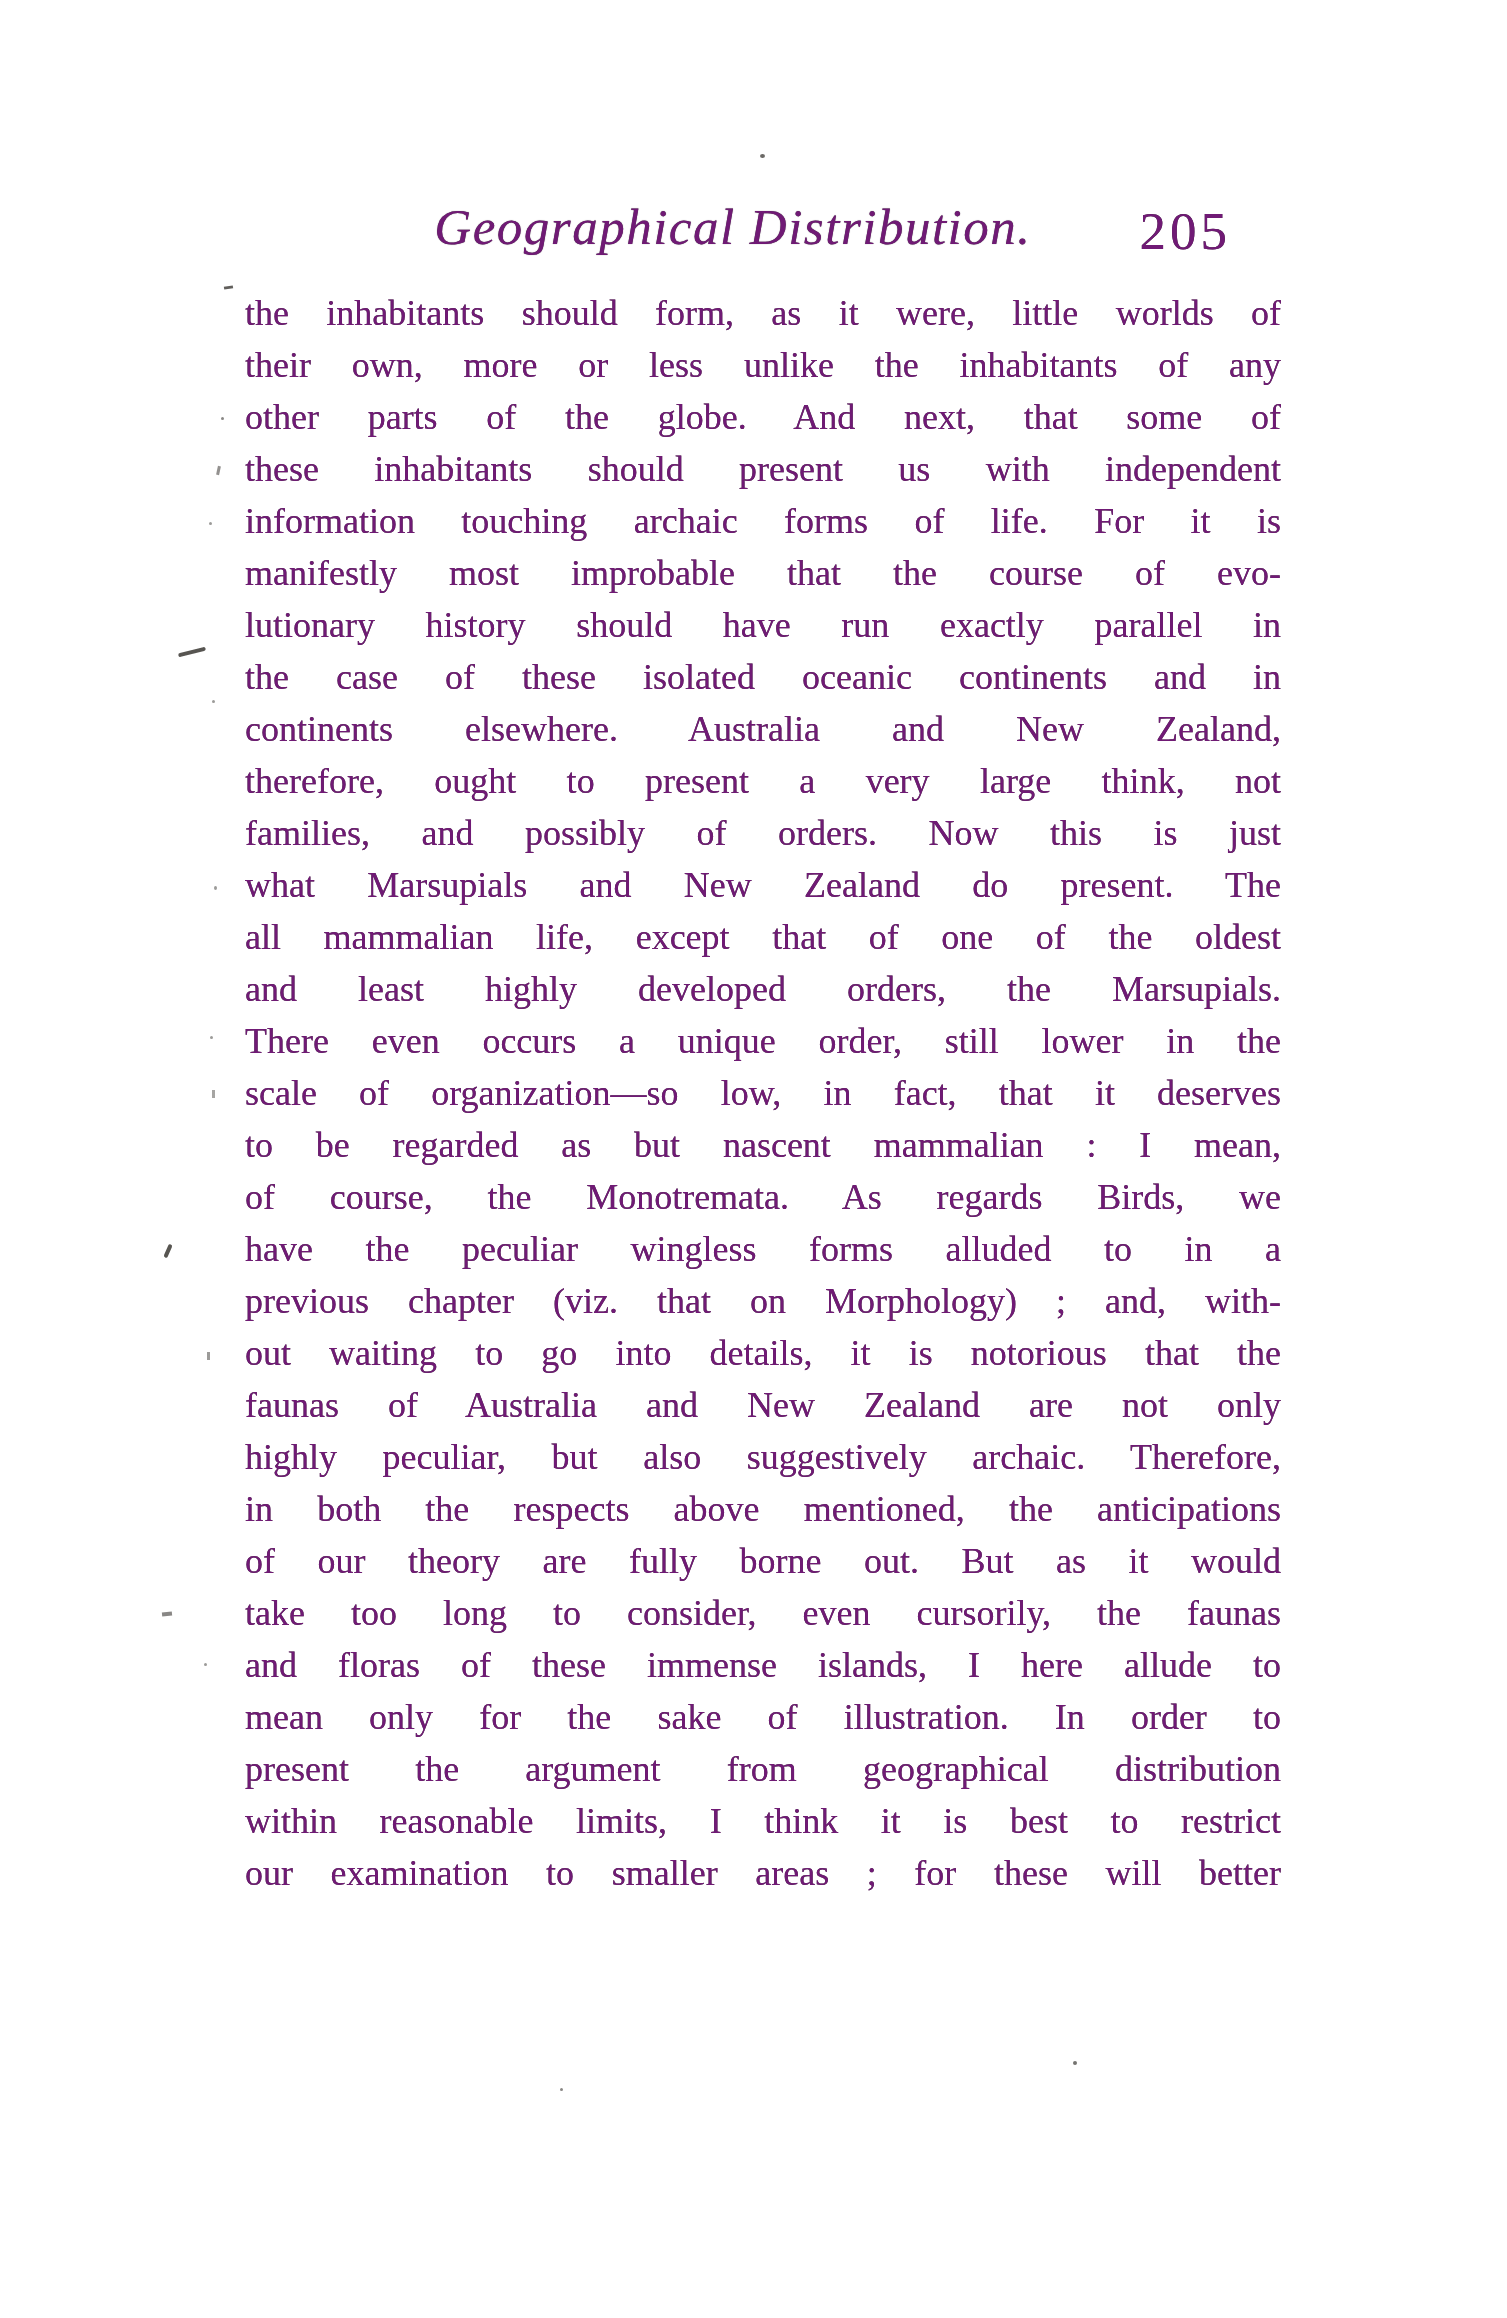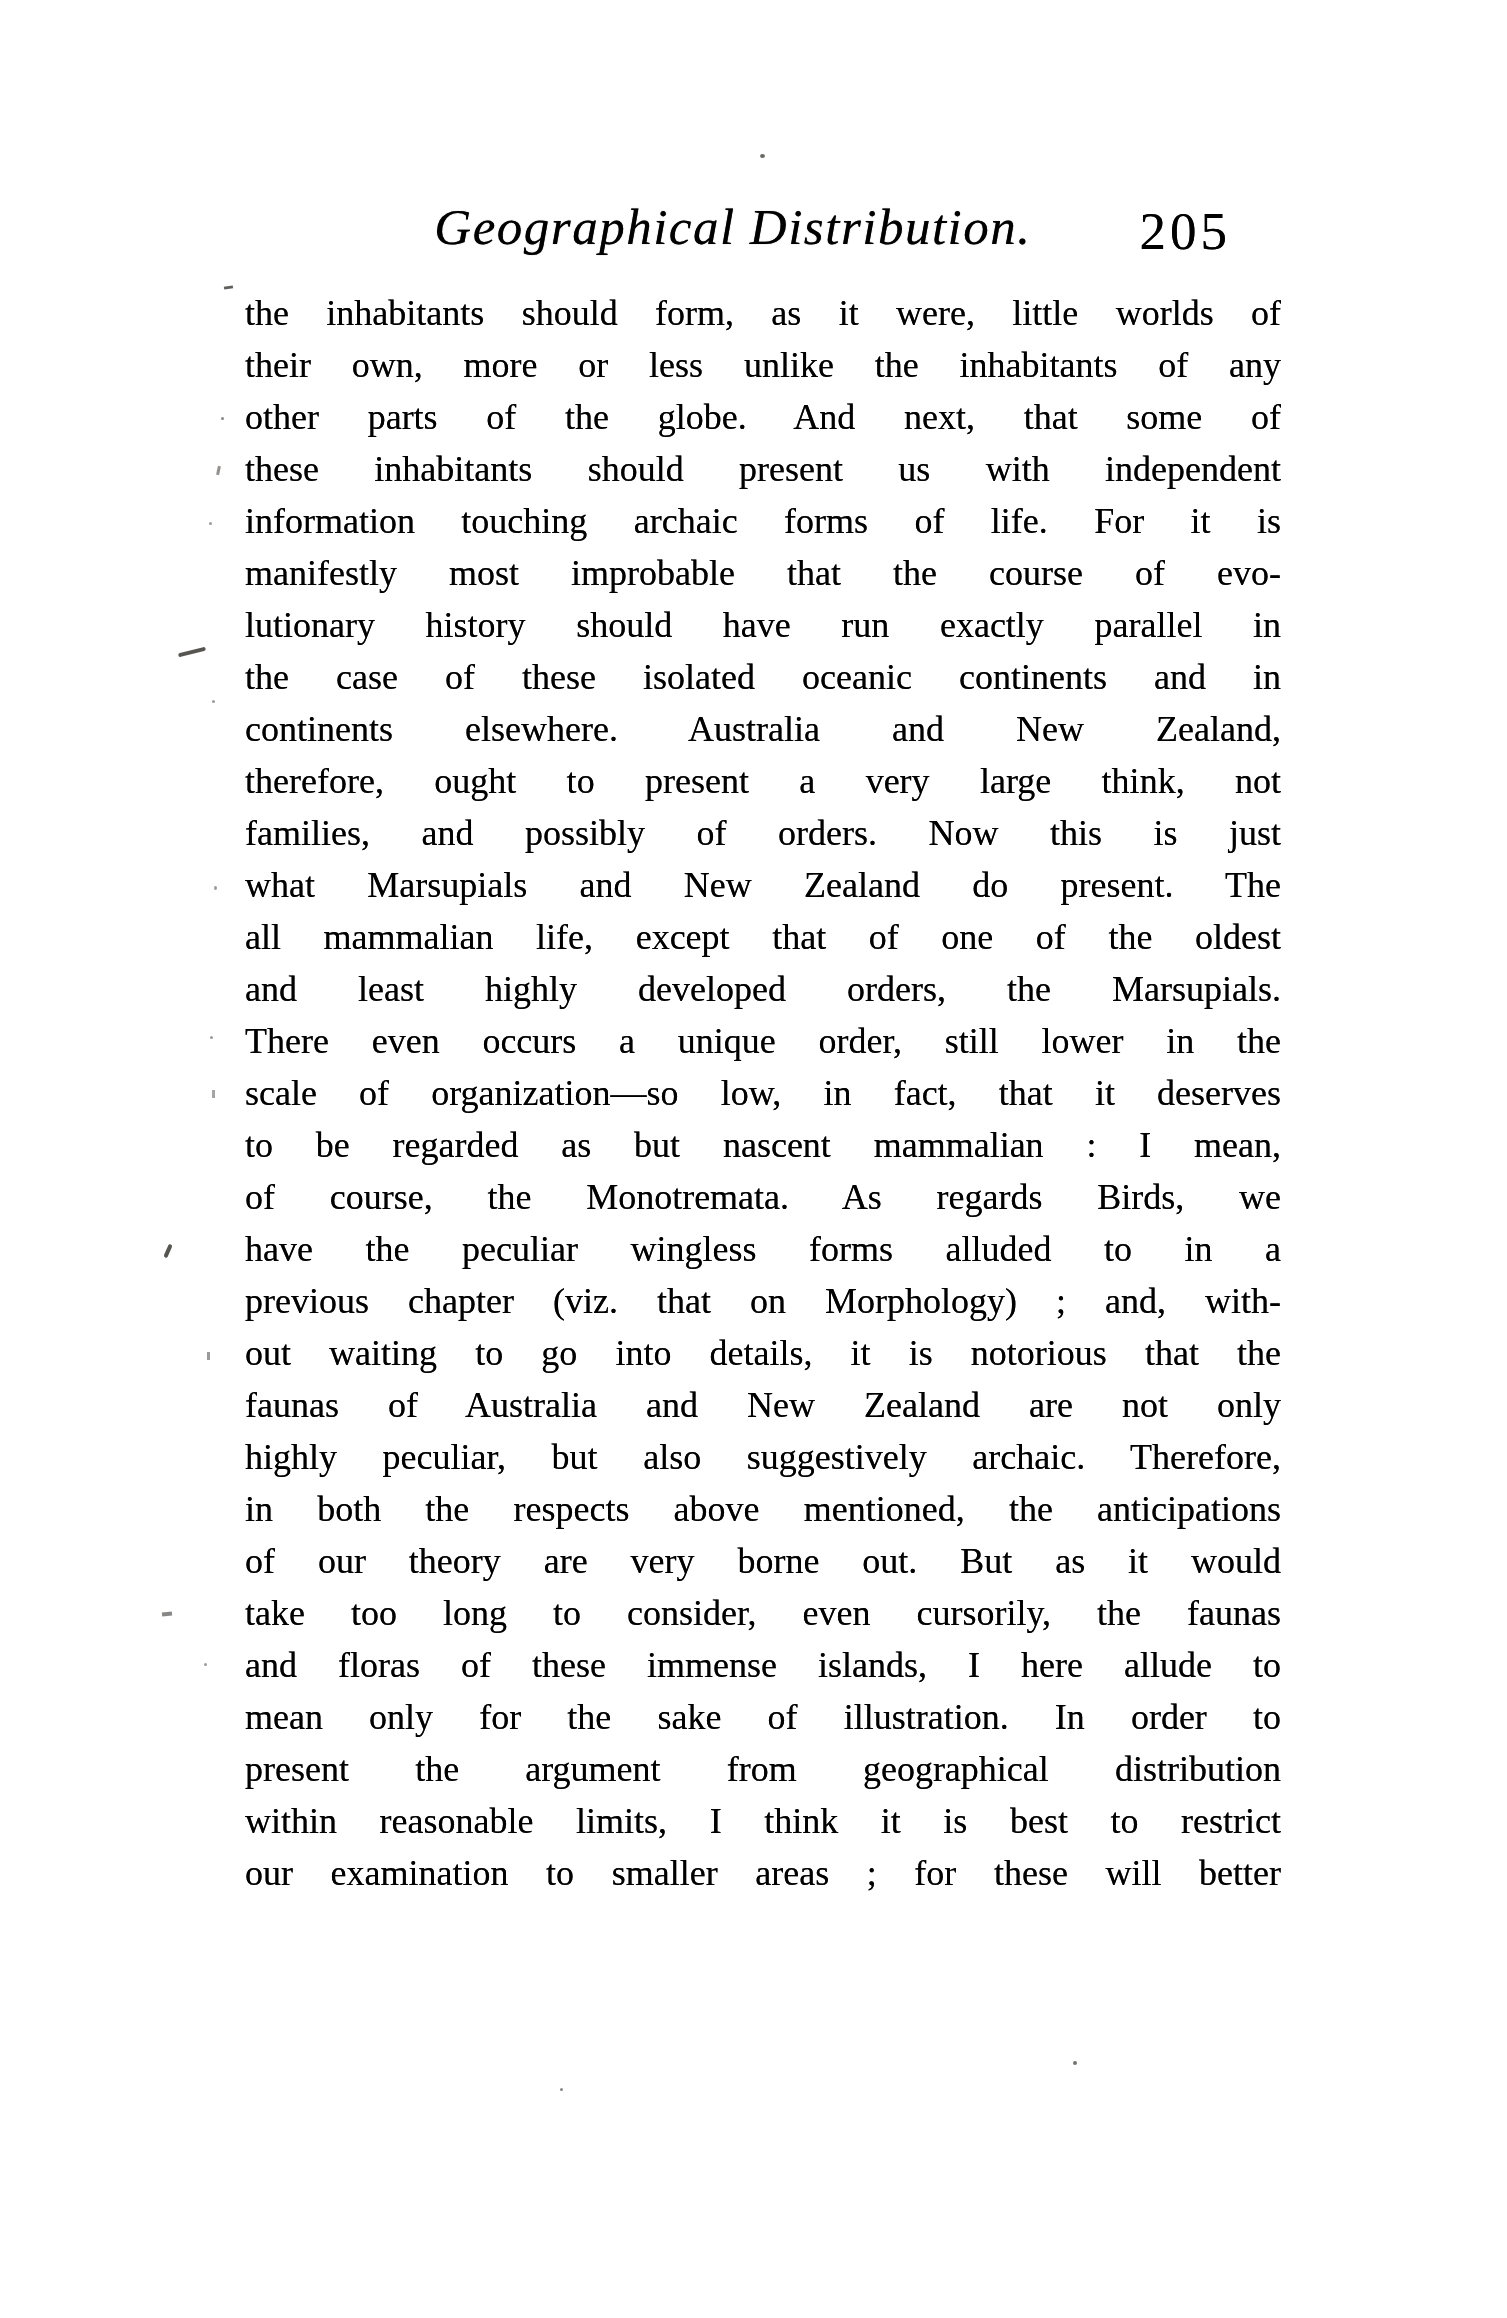--- a/index.html
+++ b/index.html
@@ -7,21 +7,21 @@
     padding: 0;
     background: #ffffff;
   }
   .page {
     position: relative;
     width: 1507px;
     height: 2318px;
     background: #ffffff;
     overflow: hidden;
     font-family: "Liberation Serif", "DejaVu Serif", serif;
-    color: #000000;
+    color: #701a75;
   }
   .header {
     position: absolute;
     top: 184px;
     left: 197px;
     width: 1036px;
     height: 86px;
   }
   .title {
     position: absolute;
@@ -99,21 +99,21 @@
     <div class="line">There even occurs a unique order, still lower in the</div>
     <div class="line">scale of organization—so low, in fact, that it deserves</div>
     <div class="line">to be regarded as but nascent mammalian : I mean,</div>
     <div class="line">of course, the Monotremata.  As regards Birds, we</div>
     <div class="line">have the peculiar wingless forms alluded to in a</div>
     <div class="line">previous chapter (viz. that on Morphology) ; and, with-</div>
     <div class="line">out waiting to go into details, it is notorious that the</div>
     <div class="line">faunas of Australia and New Zealand are not only</div>
     <div class="line">highly peculiar, but also suggestively archaic.  Therefore,</div>
     <div class="line">in both the respects above mentioned, the anticipations</div>
-    <div class="line">of our theory are very borne out.  But as it would</div>
+    <div class="line">of our theory are fully borne out.  But as it would</div>
     <div class="line">take too long to consider, even cursorily, the faunas</div>
     <div class="line">and floras of these immense islands, I here allude to</div>
     <div class="line">mean only for the sake of illustration.  In order to</div>
     <div class="line">present the argument from geographical distribution</div>
     <div class="line">within reasonable limits, I think it is best to restrict</div>
     <div class="line">our examination to smaller areas ; for these will better</div>
   </div>
 
   <div class="speck" style="left:224px; top:286px; width:9px; height:3px; transform:rotate(-8deg); opacity:.8;"></div>
   <div class="speck" style="left:760px; top:154px; width:5px; height:4px; border-radius:50%; opacity:.75;"></div>

